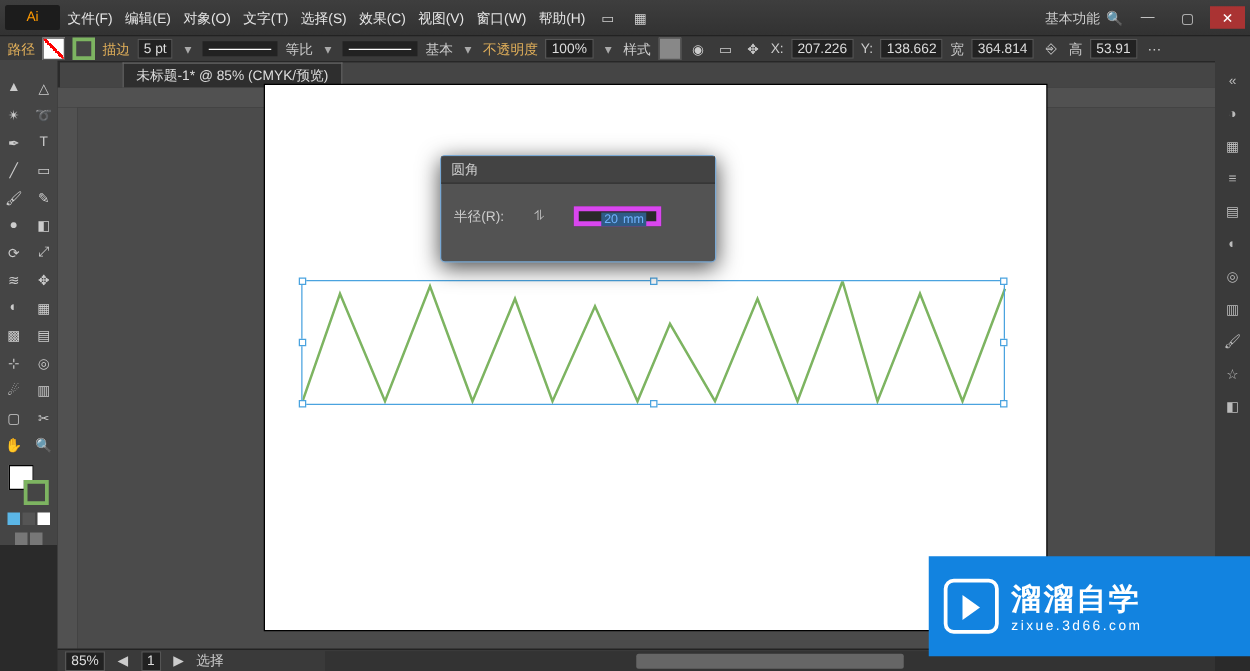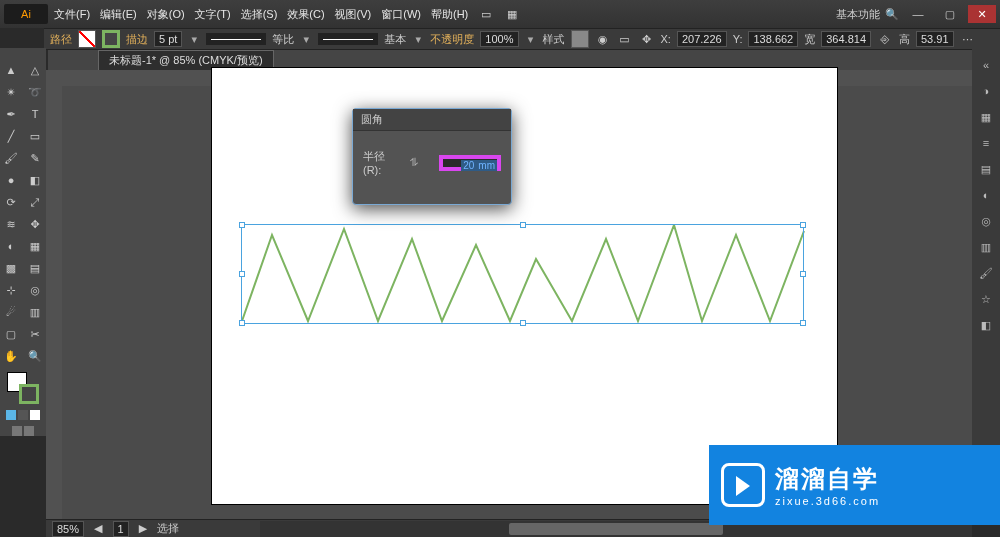--- a/index.html
+++ b/index.html
@@ -5,21 +5,21 @@
   * { margin:0; padding:0; box-sizing:border-box; font-family:"Microsoft YaHei",Arial,sans-serif; }
   body { background:#2a2a2a; width:1000px; height:537px; overflow:hidden; position:relative; color:#ccc; font-size:11px; }
   .titlebar { height:28px; background:linear-gradient(#3e3e3e,#323232); display:flex; align-items:center; padding:0 4px; }
   .ai-logo { width:44px; height:20px; background:#1c1c1c; color:#ff9a00; font-weight:normal; font-size:11px; display:flex; align-items:center; justify-content:center; border-radius:2px; margin-right:6px; }
   .menubar { display:flex; gap:10px; align-items:center; }
   .menubar span { color:#e6e6e6; cursor:default; }
   .right-title { margin-left:auto; display:flex; align-items:center; gap:4px; }
   .mini-icon { width:16px; height:16px; display:inline-flex; align-items:center; justify-content:center; color:#ccc; }
   .wbtn { width:28px; height:18px; display:flex; align-items:center; justify-content:center; }
   .wbtn.close { background:#a33; color:#fff; }
-  .ctrlbar { height:22px; background:#3a3a3a; border-top:1px solid #222; border-bottom:1px solid #222; display:flex; align-items:center; padding:0 6px; gap:6px;margin-left:44px; }
+  .ctrlbar { height:22px; background:#3a3a3a; border-top:1px solid #222; border-bottom:1px solid #222; display:flex; align-items:center; padding:0 6px; gap:6px; }
   .lbl { color:#e2b05a; }
   .swatch { width:18px; height:18px; background:#fff; border:1px solid #555; position:relative; }
   .swatch.nofill::after{ content:""; position:absolute; inset:0; background:linear-gradient(to top right,transparent 45%,red 45%,red 55%,transparent 55%); }
   .field { background:#222; border:1px solid #555; color:#ddd; height:16px; display:flex; align-items:center; padding:0 4px; }
   .stroke-prev { width:60px; height:12px; background:#222; display:flex; align-items:center; justify-content:center; }
   .stroke-prev span{ width:50px; border-top:1px solid #fff; }
   .drop{ width:12px; text-align:center; color:#aaa; }
   .tabbar { height:20px; background:#454545; display:flex; align-items:flex-end; padding-left:50px;margin-left:48px; }
   .tab { background:#2e2e2e; color:#ddd; font-size:11px; padding:2px 10px; border-top:1px solid #666; border-left:1px solid #666; border-right:1px solid #666; }
   .ruler-h { position:absolute; left:46px; right:28px; top:70px; height:16px; background:#515151; }
@@ -34,30 +34,30 @@
   .fillstroke { grid-column:1/3; margin-top:4px; position:relative; width:32px; height:32px; }
   .fs-fill{position:absolute;left:0;top:0;width:20px;height:20px;background:#fff;border:1px solid #000;}
   .fs-stroke{position:absolute;right:0;bottom:0;width:20px;height:20px;background:#454545;border:3px solid #7db461;}
   .modechips{grid-column:1/3;display:flex;gap:2px;margin-top:4px;}
   .chip{width:10px;height:10px;}
   .panel-dock { position:absolute; right:0; top:48px; width:28px; bottom:18px; background:#3a3a3a; display:flex; flex-direction:column; align-items:center; gap:8px; padding-top:8px; }
   .picon{ width:18px; height:18px; display:flex; align-items:center; justify-content:center; color:#bbb; }
   .statusbar { position:absolute; left:46px; right:28px; bottom:0; height:18px; background:#3a3a3a; display:flex; align-items:center; padding:0 6px; gap:10px; border-top:1px solid #222; }
   .scrollbar-h { position:absolute; left:260px; right:28px; bottom:0; height:16px; background:#333; }
   .scrollbar-h .thumb{ position:absolute; left:35%; width:30%; top:2px; bottom:2px; background:#666; border-radius:2px;}
-  .dialog { position:absolute; left:352px; top:108px; width:160px; background:#535353; border:1px solid #7aa9d4; border-radius:4px; box-shadow:0 4px 18px rgba(0,0,0,.7); }
+  .dialog { position:absolute; left:352px; top:124px; width:221px; background:#535353; border:1px solid #7aa9d4; border-radius:4px; box-shadow:0 4px 18px rgba(0,0,0,.7); }
   .dlg-title { background:#434343; padding:3px 8px; font-size:11px; border-bottom:1px solid #333; }
   .dlg-body { padding:18px 10px 12px; }
   .dlg-row { display:flex; align-items:center; gap:20px; margin-bottom:16px; }
   .dlg-input { background:#2a2a2a; border:4px solid #d946ef; width:70px; height:16px;padding-left:18px; }
   .dlg-input span{ color:#6fb3ff; background:#2f5b86; padding:0 2px; font-size:10px;}
   .dlg-unit{ font-size:9px; color:#bbb; }
   .dlg-btn { background:#5d5d5d; border:1px solid #2a2a2a; width:50px; height:18px; display:inline-flex; align-items:center; justify-content:center; font-size:11px; color:#eee; }
   .chk{ width:10px; height:10px; border:1px solid #888; background:#3a3a3a; }
-  .watermark { position:absolute; right:0; bottom:12px; width:291px; height:80px; background:#1283e0; display:flex; align-items:center; gap:10px; padding:8px 12px; }
+  .watermark { position:absolute; right:0; bottom:12px; width:257px; height:80px; background:#1283e0; display:flex; align-items:center; gap:10px; padding:8px 12px; }
   .wm-icon{ width:44px; height:44px; border:3px solid #fff; border-radius:8px; position:relative; }
   .wm-icon::before{content:"";position:absolute;left:12px;top:10px;border-left:14px solid #fff;border-top:10px solid transparent;border-bottom:10px solid transparent;}
   .wm-text{ color:#fff; }
   .wm-big{ font-size:24px; font-weight:bold; letter-spacing:2px;}
   .wm-small{ font-size:11px; letter-spacing:2px;}
 </style>
 </head>
 <body>
 
 <div class="titlebar">

